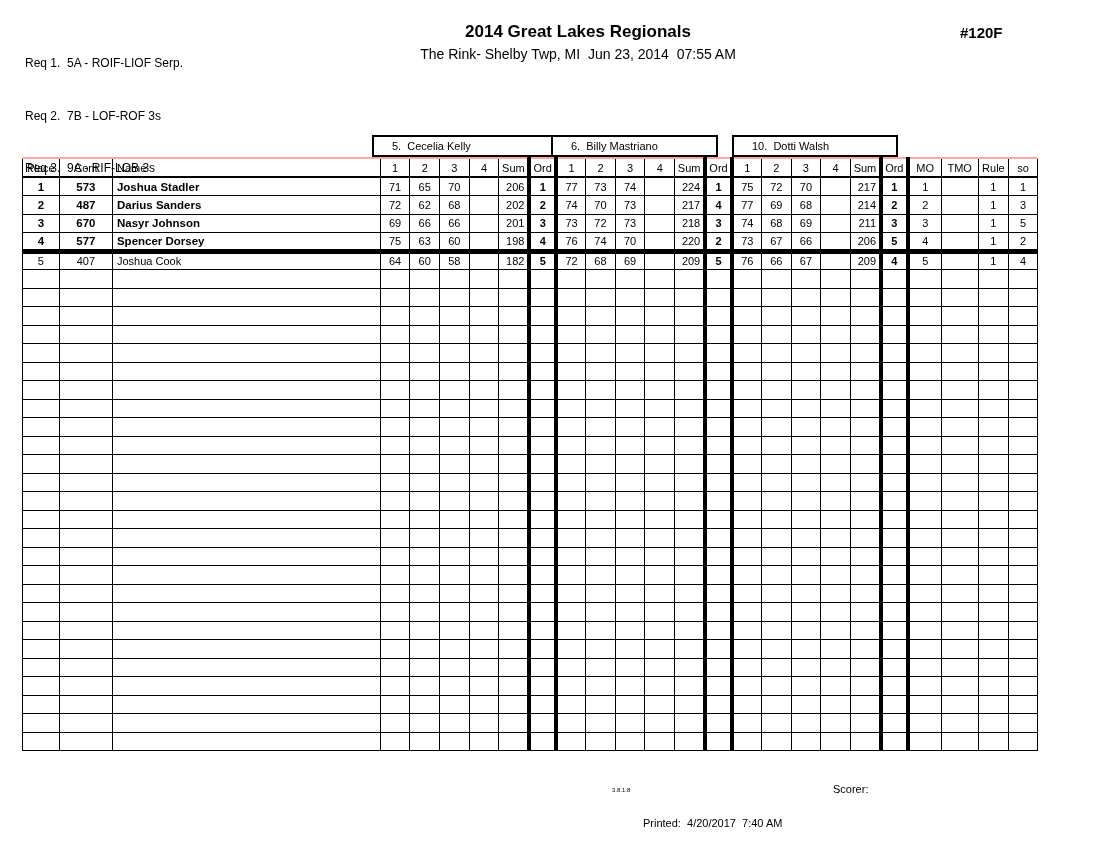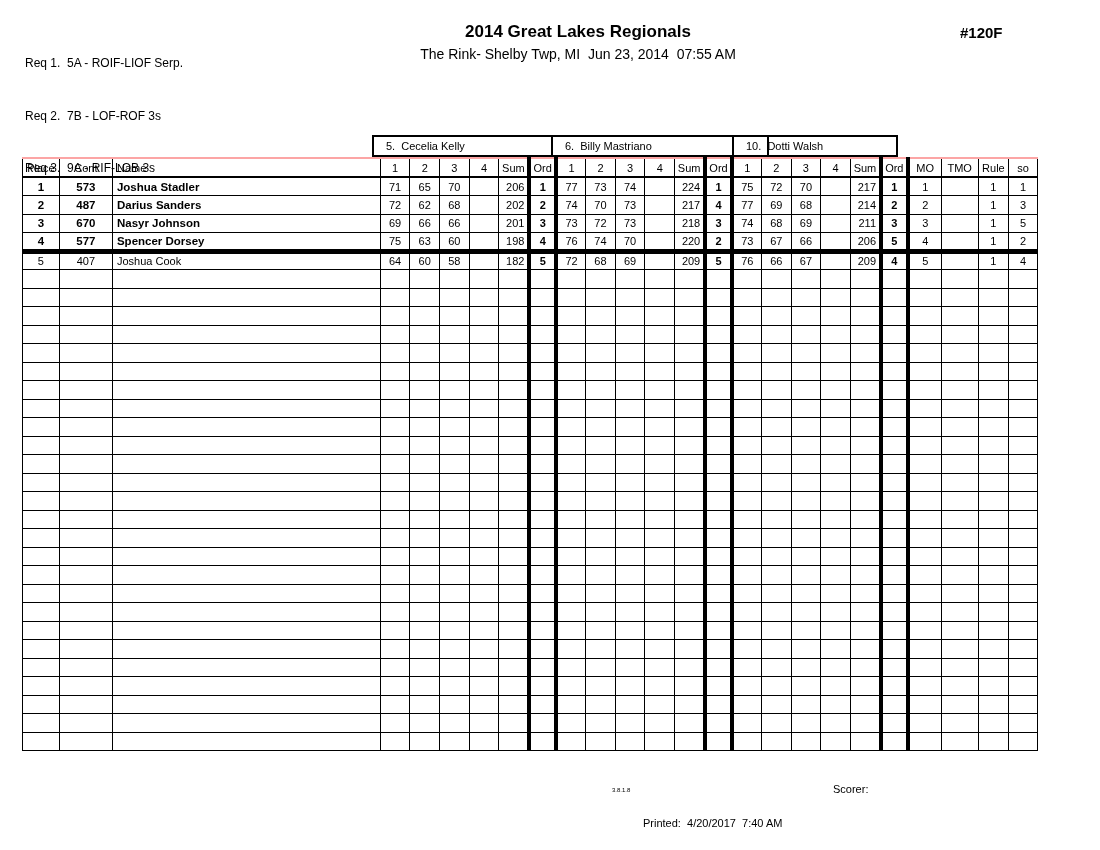--- a/index.html
+++ b/index.html
@@ -11,23 +11,23 @@
   }
   .req-block { position:absolute; left:25px; top:20px; font-size:12px; line-height:17.5px; white-space:pre; }
   .titles { position:absolute; left:0; top:22px; width:1100px; text-align:center;padding-left:28px; }
   .t1 { font-size:17px; font-weight:700; line-height:20px; }
   .t2 { font-size:14px; line-height:19px; margin-top:3px; white-space:pre; }
   .t3 { font-size:18px; font-weight:700; line-height:21px; margin-top:2px; }
   .t4 { font-size:15px; line-height:20px; margin-top:3px; }
   .event-num { position:absolute; left:960px; top:24px; font-size:15px; font-weight:700; }
 
   .jbox { position:absolute; top:135px; height:22px; box-sizing:border-box;
-          border:2px solid #000; font-size:11px; line-height:18px; padding-left:12px; white-space:pre; }
+          border:2px solid #000; font-size:11px; line-height:18px; padding-left:18px; white-space:pre; }
   #jbox0 { left:372px; width:181px; }
-  #jbox1 { left:551px; width:218px; }
+  #jbox1 { left:551px; width:167px; }
   #jbox2 { left:732px; width:166px; }
 
   table.score { position:absolute; left:22px; top:157px; width:1016px;
                 border-collapse:collapse; table-layout:fixed; }
   .score th, .score td {
     border:1px solid #000; box-sizing:border-box;
     font-size:11px; font-weight:400; padding:0 2px; height:18.5px;
     text-align:center; vertical-align:middle; white-space:nowrap; overflow:hidden;
   }
   .score th { height:19px; border-top:2px solid #fca5a5; border-bottom:2px solid #000; }

